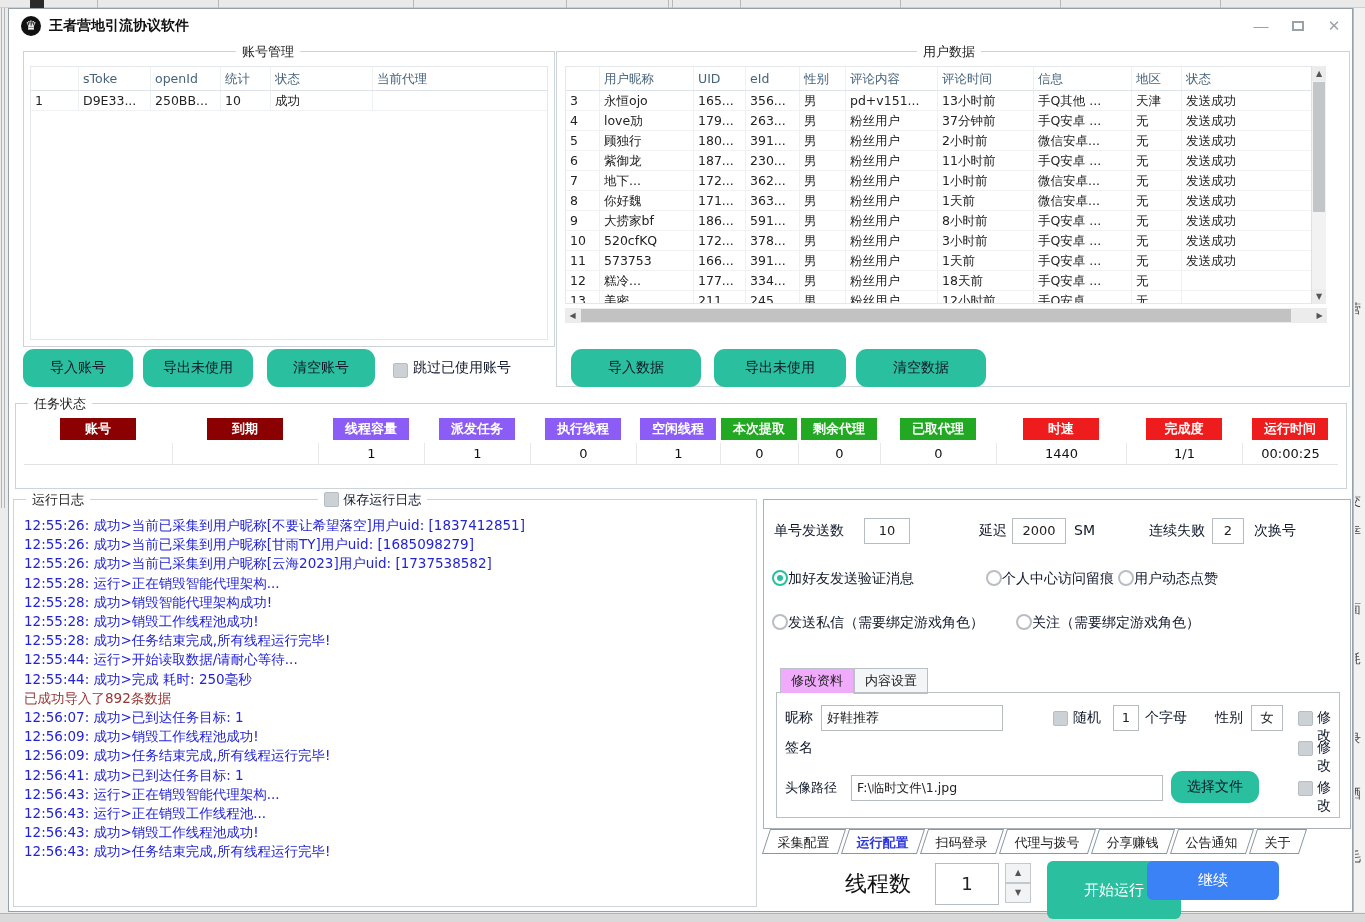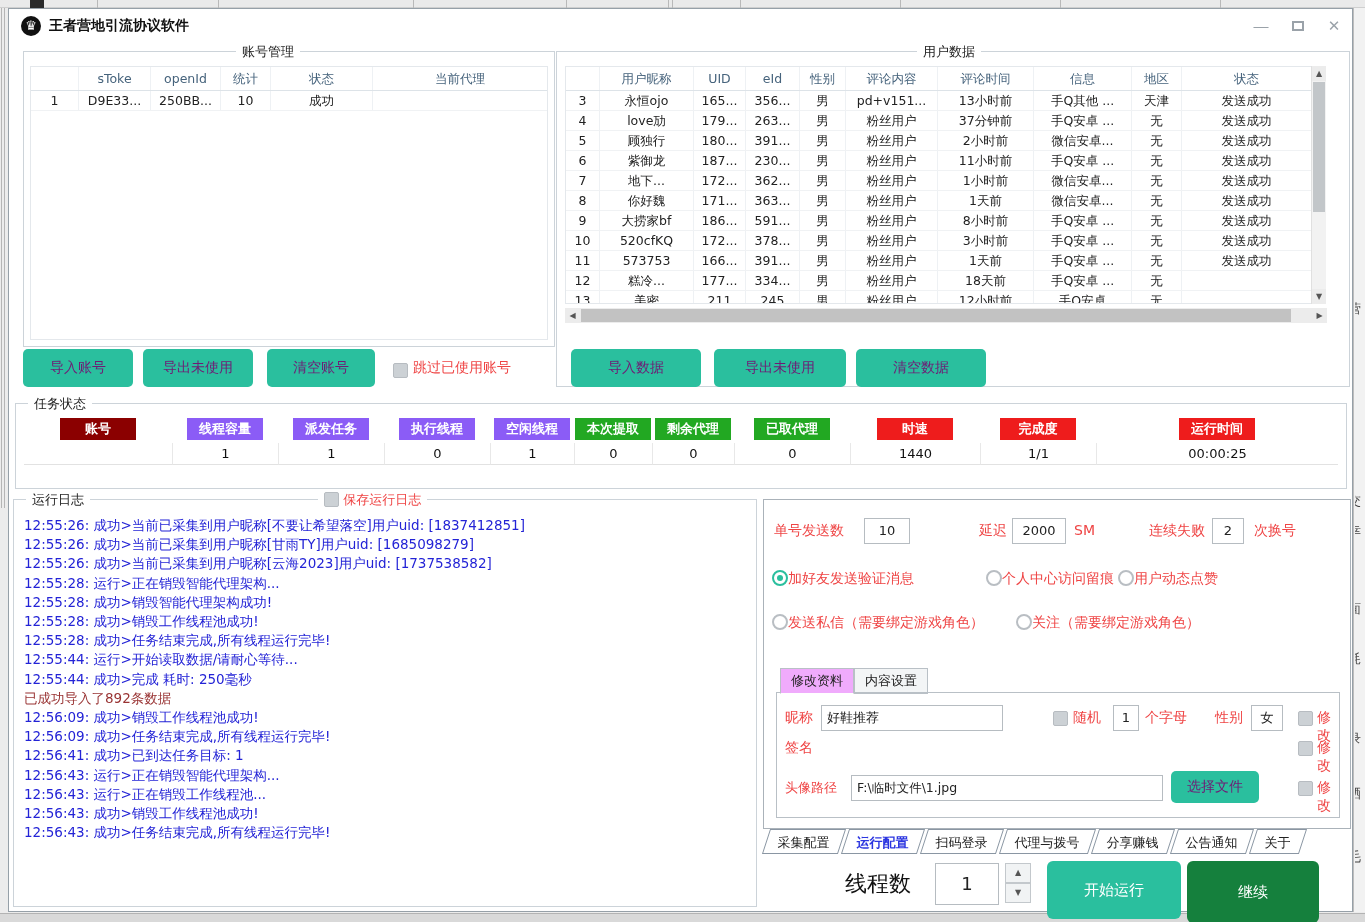--- a/index.html
+++ b/index.html
@@ -26,47 +26,47 @@
   .title { position:absolute; left:40px; top:8px; font-size:14px; font-weight:bold; color:#111; }
   .winbtn { position:absolute; top:6px; width:26px; height:22px; color:#9aa2a9; text-align:center; line-height:22px; font-size:15px; cursor:pointer; background:none; border:none; }
   .winbtn .sq { display:inline-block; width:12px; height:10px; border:2px solid #9aa2a9; }
 
   
   .groupbox { position:absolute; border:1px solid #ccd3d9; background:#fff; }
   .legend { position:absolute; top:-9px; background:#fff; padding:0 6px; font-size:13px; color:#222; white-space:nowrap; }
 
   
   .tbl { position:absolute; overflow:hidden; font-size:12.5px; background:#fff; border:1px solid #e4e8ec; }
-  .trow { display:flex; height:20px; line-height:20px; border-bottom:1px solid #f0f2f4;text-align:center; }
+  .trow { display:flex; height:20px; line-height:20px; border-bottom:1px solid #f0f2f4; }
   .trow.head { height:24px; line-height:24px; color:#46637c; border-bottom:1px solid #dde3e8; }
   .tcell { padding:0 4px; overflow:hidden; white-space:nowrap; border-right:1px solid #eef1f4; }
   .acct .c0{width:48px} .acct .c1{width:72px} .acct .c2{width:70px} .acct .c3{width:50px} .acct .c4{width:102px} .acct .c5{flex:1; border-right:none}
   .usr  .c0{width:34px} .usr .c1{width:94px} .usr .c2{width:52px} .usr .c3{width:54px} .usr .c4{width:46px}
   .usr  .c5{width:92px} .usr .c6{width:96px} .usr .c7{width:98px} .usr .c8{width:50px} .usr .c9{flex:1; border-right:none}
 
   .vscroll { position:absolute; right:0; top:0; bottom:0; width:15px; background:#f2f2f2; border-left:1px solid #e0e0e0; }
   .varrow { height:15px; text-align:center; font-size:8px; line-height:15px; color:#555; background:#ececec; cursor:pointer; }
   .varrow.bottom { position:absolute; bottom:0; left:0; right:0; }
   .vthumb { position:absolute; left:1px; right:1px; top:16px; height:130px; background:#c2c6c9; cursor:pointer; }
   .hscroll { position:absolute; height:15px; background:#ececec; }
   .harrow { position:absolute; top:0; width:15px; height:15px; text-align:center; font-size:8px; line-height:15px; color:#555; cursor:pointer; }
   .hthumb { position:absolute; top:1px; height:13px; background:#c2c2c2; cursor:pointer; }
 
   
-  .btn-teal { position:absolute; background:#2abf9e; color:#701a75; border:none; border-radius:5px; font-size:14px;
+  .btn-teal { position:absolute; background:#2abf9e; color:#0f172a; border:none; border-radius:11px; font-size:14px;
               font-family:"DejaVu Sans", sans-serif; cursor:pointer; }
 
   
   .chk { display:inline-block; width:15px; height:15px; background:#ccd1d5; border:1px solid #b7bcc1; border-radius:2px;
          vertical-align:-3px; cursor:pointer; }
   .rad { display:inline-block; width:16px; height:16px; border-radius:50%; border:2px solid #b9bec3; background:#fff;
          vertical-align:-3px; cursor:pointer; position:relative; }
   .rad.sel { border-color:#2abf9e; }
   .rad.sel::after { content:""; position:absolute; left:3px; top:3px; width:6px; height:6px; border-radius:50%; background:#2abf9e; }
-  .lbl { font-size:14px; color:#ef4444; }
+  .lbl { font-size:14px; color:#0f172a; }
 
   
   #task-stats { position:absolute; left:8px; right:8px; top:14px; display:flex; }
   .stat { text-align:center; }
   .badge { display:inline-block; min-width:76px; padding:2px 4px; color:#fff; font-size:13px; font-weight:bold; }
   .b-darkred{background:#8b0000} .b-teal{background:#8b5cf6} .b-green{background:#22a822} .b-red{background:#ee1c1c}
   .stat .val { margin-top:3px; height:22px; line-height:22px; font-size:13px; color:#111; border-bottom:1px solid #e2e2e2; }
   .stat + .stat .val { border-left:1px solid #e8e8e8; }
 
   
@@ -331,20 +331,21 @@
     </div>
   </div>
   <button class="btn-teal" style="left:562px;top:340px;width:130px;height:38px">导入数据</button>
   <button class="btn-teal" style="left:705px;top:340px;width:132px;height:38px">导出未使用</button>
   <button class="btn-teal" style="left:847px;top:340px;width:130px;height:38px">清空数据</button>
 
   <div class="groupbox" style="left:6px;top:394px;width:1332px;height:86px">
     <div class="legend" style="left:12px">任务状态</div>
     <div id="task-stats">
         <div class="stat" style="width: 148px;"><span class="badge b-darkred">账号</span><div class="val"></div></div>
+        <div class="stat" style="width: 146px;"><span class="badge b-darkred">到期</span><div class="val"></div></div>
         <div class="stat" style="width: 106px;"><span class="badge b-teal">线程容量</span><div class="val">1</div></div>
         <div class="stat" style="width: 106px;"><span class="badge b-teal">派发任务</span><div class="val">1</div></div>
         <div class="stat" style="width: 106px;"><span class="badge b-teal">执行线程</span><div class="val">0</div></div>
         <div class="stat" style="width: 84px;"><span class="badge b-teal">空闲线程</span><div class="val">1</div></div>
         <div class="stat" style="width: 78px;"><span class="badge b-green">本次提取</span><div class="val">0</div></div>
         <div class="stat" style="width: 82px;"><span class="badge b-green">剩余代理</span><div class="val">0</div></div>
         <div class="stat" style="width: 116px;"><span class="badge b-green">已取代理</span><div class="val">0</div></div>
         <div class="stat" style="width: 130px;"><span class="badge b-red">时速</span><div class="val">1440</div></div>
         <div class="stat" style="width: 116px;"><span class="badge b-red">完成度</span><div class="val">1/1</div></div>
         <div class="stat" style="flex: 1 1 0%;"><span class="badge b-red">运行时间</span><div class="val">00:00:25</div></div>
@@ -361,20 +362,21 @@
         <div class="logline blue">12:55:26: 成功&gt;当前已采集到用户昵称[不要让希望落空]用户uid: [1837412851]</div>
         <div class="logline blue">12:55:26: 成功&gt;当前已采集到用户昵称[甘雨TY]用户uid: [1685098279]</div>
         <div class="logline blue">12:55:26: 成功&gt;当前已采集到用户昵称[云海2023]用户uid: [1737538582]</div>
         <div class="logline blue">12:55:28: 运行&gt;正在销毁智能代理架构...</div>
         <div class="logline blue">12:55:28: 成功&gt;销毁智能代理架构成功!</div>
         <div class="logline blue">12:55:28: 成功&gt;销毁工作线程池成功!</div>
         <div class="logline blue">12:55:28: 成功&gt;任务结束完成,所有线程运行完毕!</div>
         <div class="logline blue">12:55:44: 运行&gt;开始读取数据/请耐心等待...</div>
         <div class="logline blue">12:55:44: 成功&gt;完成 耗时: 250毫秒</div>
         <div class="logline maroon">已成功导入了892条数据</div>
+        <div class="logline blue">12:56:07: 成功&gt;已到达任务目标: 1</div>
         <div class="logline blue">12:56:09: 成功&gt;销毁工作线程池成功!</div>
         <div class="logline blue">12:56:09: 成功&gt;任务结束完成,所有线程运行完毕!</div>
         <div class="logline blue">12:56:41: 成功&gt;已到达任务目标: 1</div>
         <div class="logline blue">12:56:43: 运行&gt;正在销毁智能代理架构...</div>
         <div class="logline blue">12:56:43: 运行&gt;正在销毁工作线程池...</div>
         <div class="logline blue">12:56:43: 成功&gt;销毁工作线程池成功!</div>
         <div class="logline blue">12:56:43: 成功&gt;任务结束完成,所有线程运行完毕!</div>
       </div>
   </div>
 
@@ -427,15 +429,15 @@
 
   <div class="btabs" id="btabs"><div class="btab"><span>采集配置</span></div><div class="btab active"><span>运行配置</span></div><div class="btab"><span>扫码登录</span></div><div class="btab"><span>代理与拨号</span></div><div class="btab"><span>分享赚钱</span></div><div class="btab"><span>公告通知</span></div><div class="btab"><span>关于</span></div></div>
 
   <span class="big-label" style="left:836px;top:860px">线程数</span>
   <div class="ibox" style="left:926px;top:854px;width:64px;height:42px;line-height:40px;font-size:18px">1</div>
   <div class="spin" style="left:996px;top:854px">
     <div>▲</div>
     <div>▼</div>
   </div>
   <button class="runbtn" style="left:1038px;top:852px;width:134px;height:58px;background:#2abf9e">开始运行</button>
-  <button class="runbtn" style="left:1178px;top:852px;width:132px;height:62px;background:#15803d">继续</button>
+  <button class="runbtn" style="left:1138px;top:852px;width:132px;height:39px;background:#3b82f6">继续</button>
 
 </div>
 
 </body></html>

